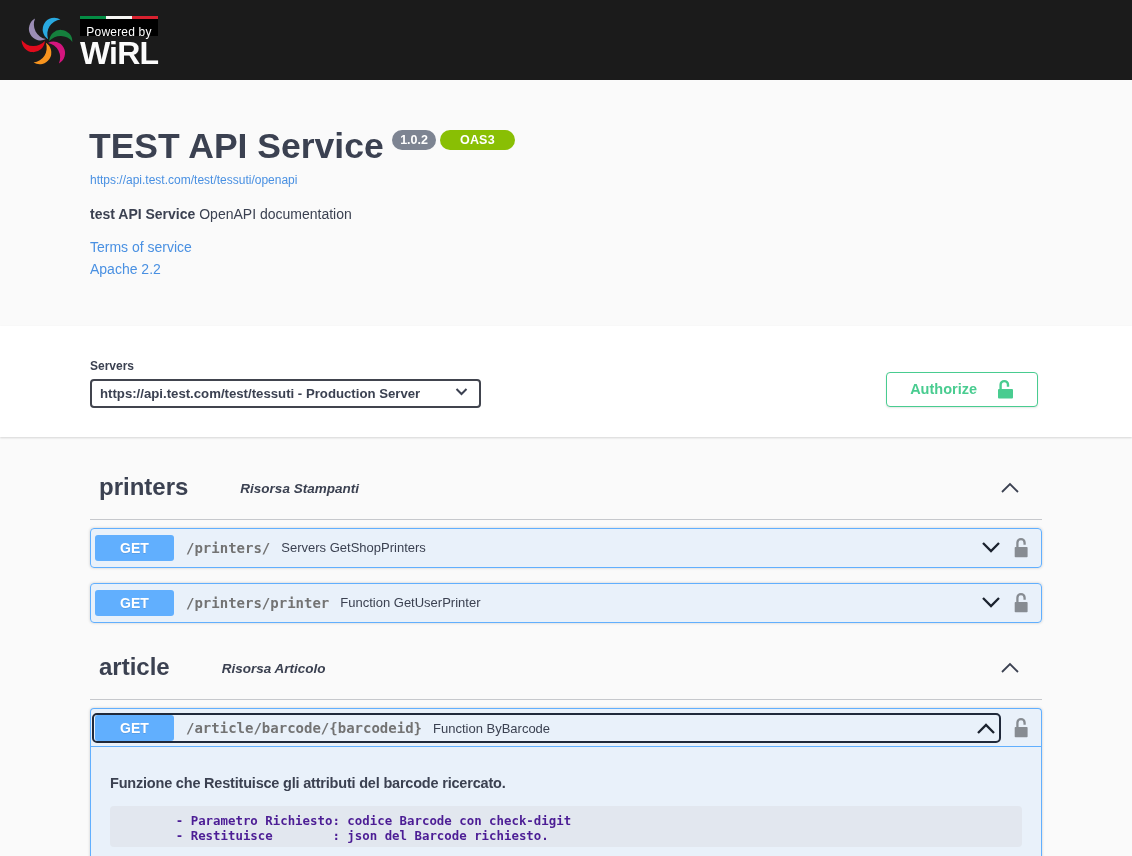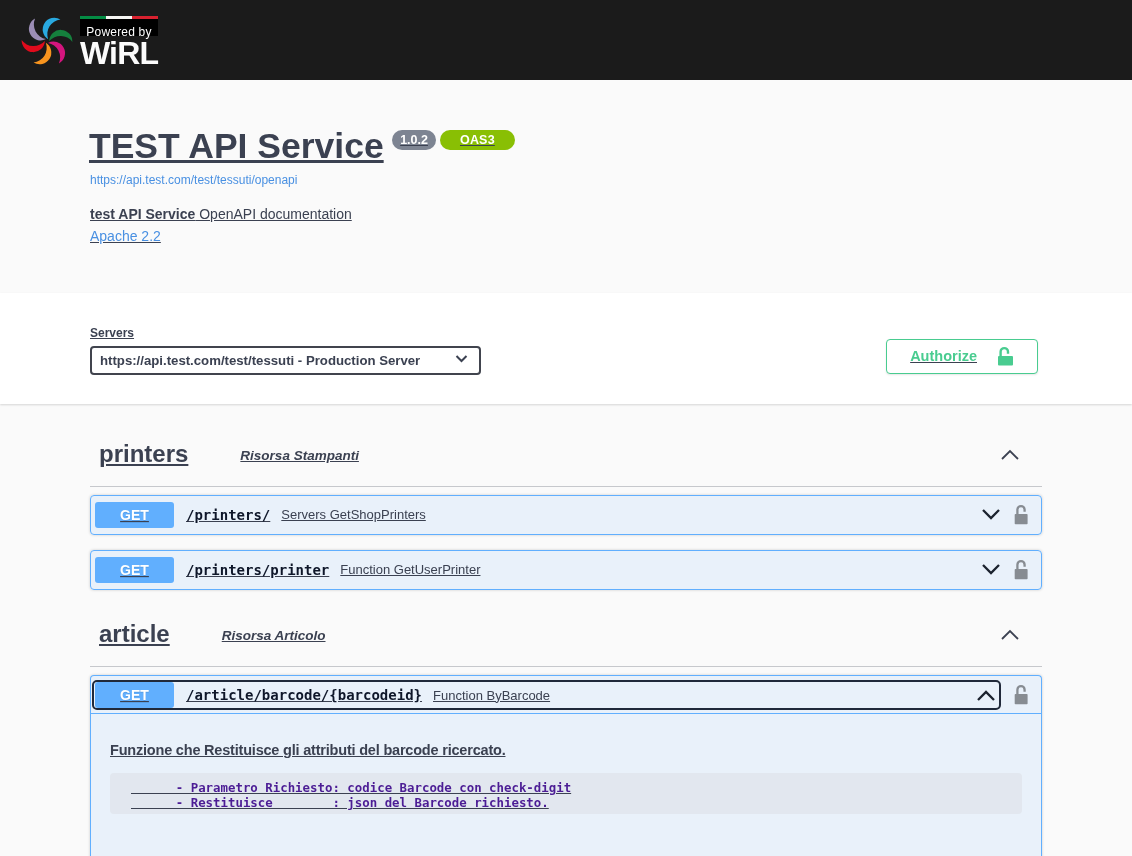--- a/index.html
+++ b/index.html
@@ -37,21 +37,21 @@
   .powered-label {
     color: #fff; font-size: 12px; letter-spacing: .2px; margin-top: 11px;
     font-family: "Liberation Sans", sans-serif;
   }
   .brand-name {
     color: #fbfbfb; font-weight: 700; font-size: 32px; line-height: 30px;
     letter-spacing: -0.8px; margin-top: 2px;
     font-family: "Liberation Sans", sans-serif;
   }
   
-  .wrapper { width: 992px; padding: 0 20px; margin: 0 auto; text-decoration: underline; }
+  .wrapper { width: 992px; padding: 0 20px; margin: 0 auto; }
   
   .info { padding-top: 46px; }
   .info-title-row { display: flex; align-items: flex-start; }
   h1.title {
     font-size: 35.5px; font-weight: 700; color: #3b4151; line-height: 40px; letter-spacing: 0;
     margin-left: -1px;
   }
   .badges { display: flex; margin-top: 4px; margin-left: 8px; }
   .badge {
     display: inline-flex; align-items: center; justify-content: center;
@@ -153,21 +153,21 @@
     display: inline-flex; align-items: center; justify-content: center;
     background: #61affe; color: #fff;
     font-size: 14px; font-weight: 700;
     border-radius: 3px;
     text-shadow: 0 1px 0 rgba(0,0,0,.1);
     flex-shrink: 0;
   }
   .opblock-path {
     margin-left: 12px;
     font-family: "DejaVu Sans Mono", monospace;
-    font-size: 14px; font-weight: 700; color: #0f172a;
+    font-size: 14px; font-weight: 700; color: #737373;
     letter-spacing: 0;
   }
   .opblock-desc {
     margin-left: 11px;
     font-size: 13px; color: #3b4151;
     flex: 1;
   }
   .op-chevron { margin-right: 13px; flex-shrink: 0; }
   .opblock.is-open .op-chevron { margin-right: 0; }
   .lock-btn {
@@ -225,20 +225,21 @@
   <section class="info">
     <div class="info-title-row">
       <h1 class="title">TEST API Service</h1>
       <span class="badges">
         <span class="badge version">1.0.2</span>
         <span class="badge oas">OAS3</span>
       </span>
     </div>
     <a class="link base-url" href="#">https://api.test.com/test/tessuti/openapi</a>
     <p class="description"><b>test API Service</b><span> OpenAPI documentation</span></p>
+    <a class="link info-link terms-link" href="#">Terms of service</a>
     <a class="link info-link license-link" href="#">Apache 2.2</a>
   </section>
 </div>
 
 <div class="scheme-container">
   <div class="wrapper scheme-row">
     <div class="servers">
       <label class="servers-title">Servers</label>
       <span class="select-wrap">
         <select>

